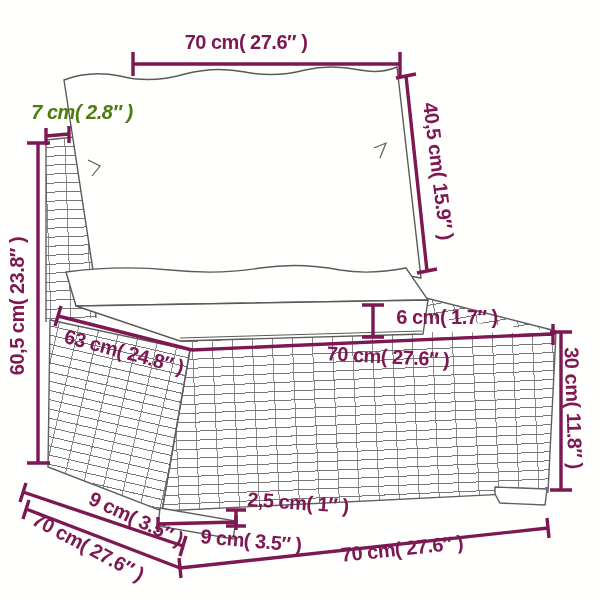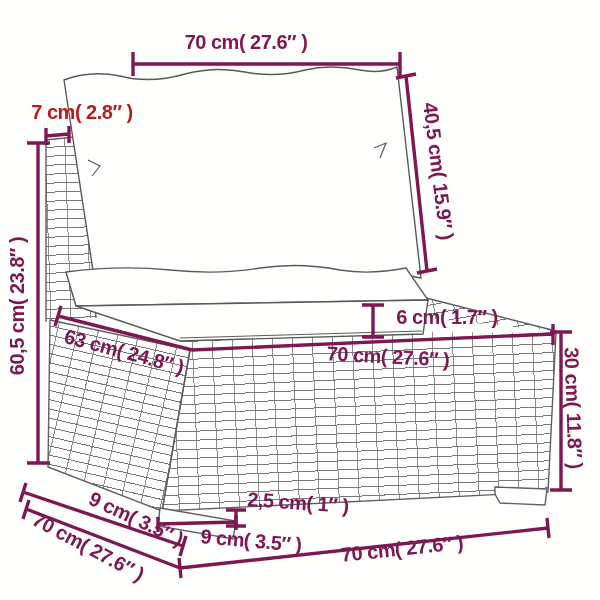--- a/index.html
+++ b/index.html
@@ -102,21 +102,21 @@
       <path d="M23,492 L183,546 M26,483 L20,502 M186,536 L180,556"></path>
 
       <path d="M26,509 L180,568 M29,500 L23,519"></path>
 
       <path d="M180,568 L548,528 M179,558 L181,578 M547,518 L549,538"></path>
     </g>
   </svg>
 
   <div class="mlabel" style="left:246px;top:42px;color:#7d1853;">70 cm( 27.6″ )</div>
   <div class="mlabel" style="left:438px;top:171px;color:#7d1853;transform:translate(-50%,-50%) rotate(83deg);">40,5 cm( 15.9″ )</div>
-  <div class="mlabel" style="left:82px;top:112px;color:#b91c1c;">7 cm( 2.8″ )</div>
+  <div class="mlabel" style="left:82px;top:112px;color:#4d7c0f;font-style:italic;">7 cm( 2.8″ )</div>
   <div class="mlabel" style="left:17px;top:306px;color:#7d1853;transform:translate(-50%,-50%) rotate(-90deg);">60,5 cm( 23.8″ )</div>
   <div class="mlabel" style="left:447px;top:317px;color:#7d1853;">6 cm( 1.7″ )</div>
   <div class="mlabel" style="left:124px;top:352px;color:#7d1853;transform:translate(-50%,-50%) rotate(15deg);">63 cm( 24.8″ )</div>
   <div class="mlabel" style="left:388px;top:357px;color:#7d1853;transform:translate(-50%,-50%) rotate(3deg);">70 cm( 27.6″ )</div>
   <div class="mlabel" style="left:573px;top:408px;color:#7d1853;transform:translate(-50%,-50%) rotate(88deg);">30 cm( 11.8″ )</div>
   <div class="mlabel" style="left:298px;top:503px;color:#7d1853;transform:translate(-50%,-50%) rotate(4deg);">2,5 cm( 1″ )</div>
   <div class="mlabel" style="left:251px;top:541px;color:#7d1853;transform:translate(-50%,-50%) rotate(5deg);">9 cm( 3.5″ )</div>
   <div class="mlabel" style="left:136px;top:519px;color:#7d1853;transform:translate(-50%,-50%) rotate(25deg);">9 cm( 3.5″ )</div>
   <div class="mlabel" style="left:88px;top:547px;color:#7d1853;transform:translate(-50%,-50%) rotate(28deg);">70 cm( 27.6″ )</div>
   <div class="mlabel" style="left:402px;top:549px;color:#7d1853;transform:translate(-50%,-50%) rotate(-6deg);">70 cm( 27.6″ )</div>

